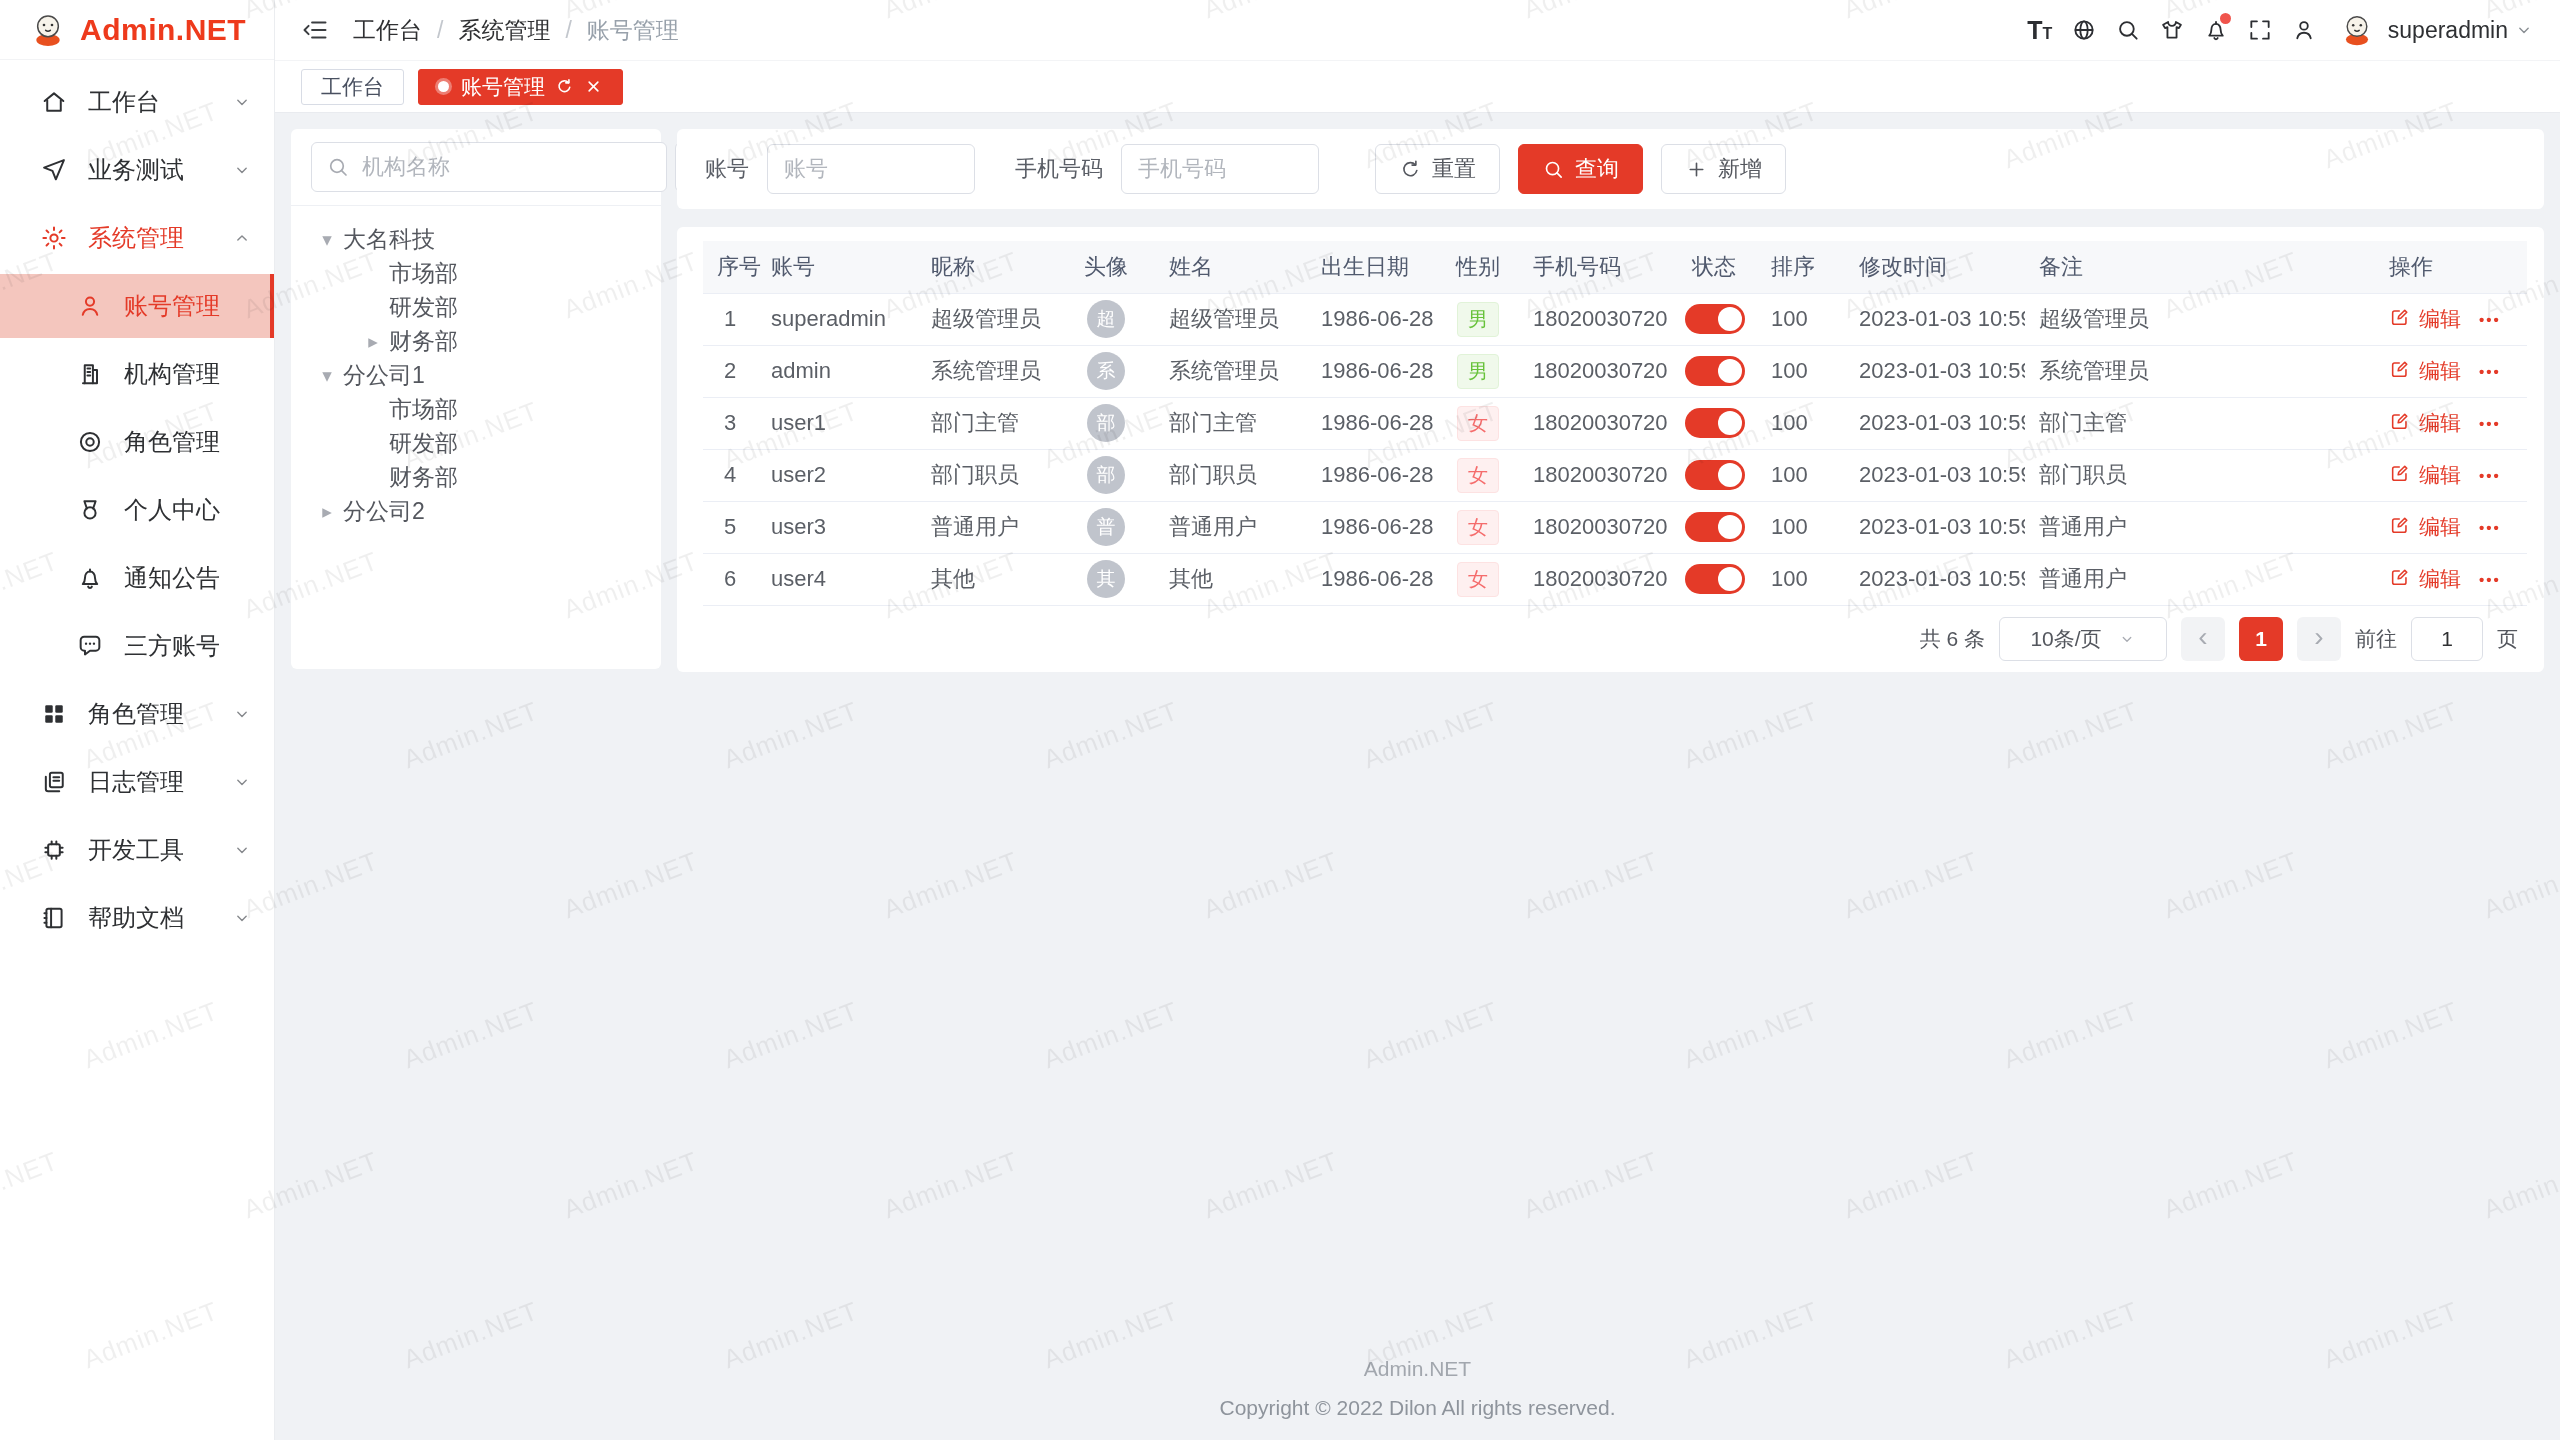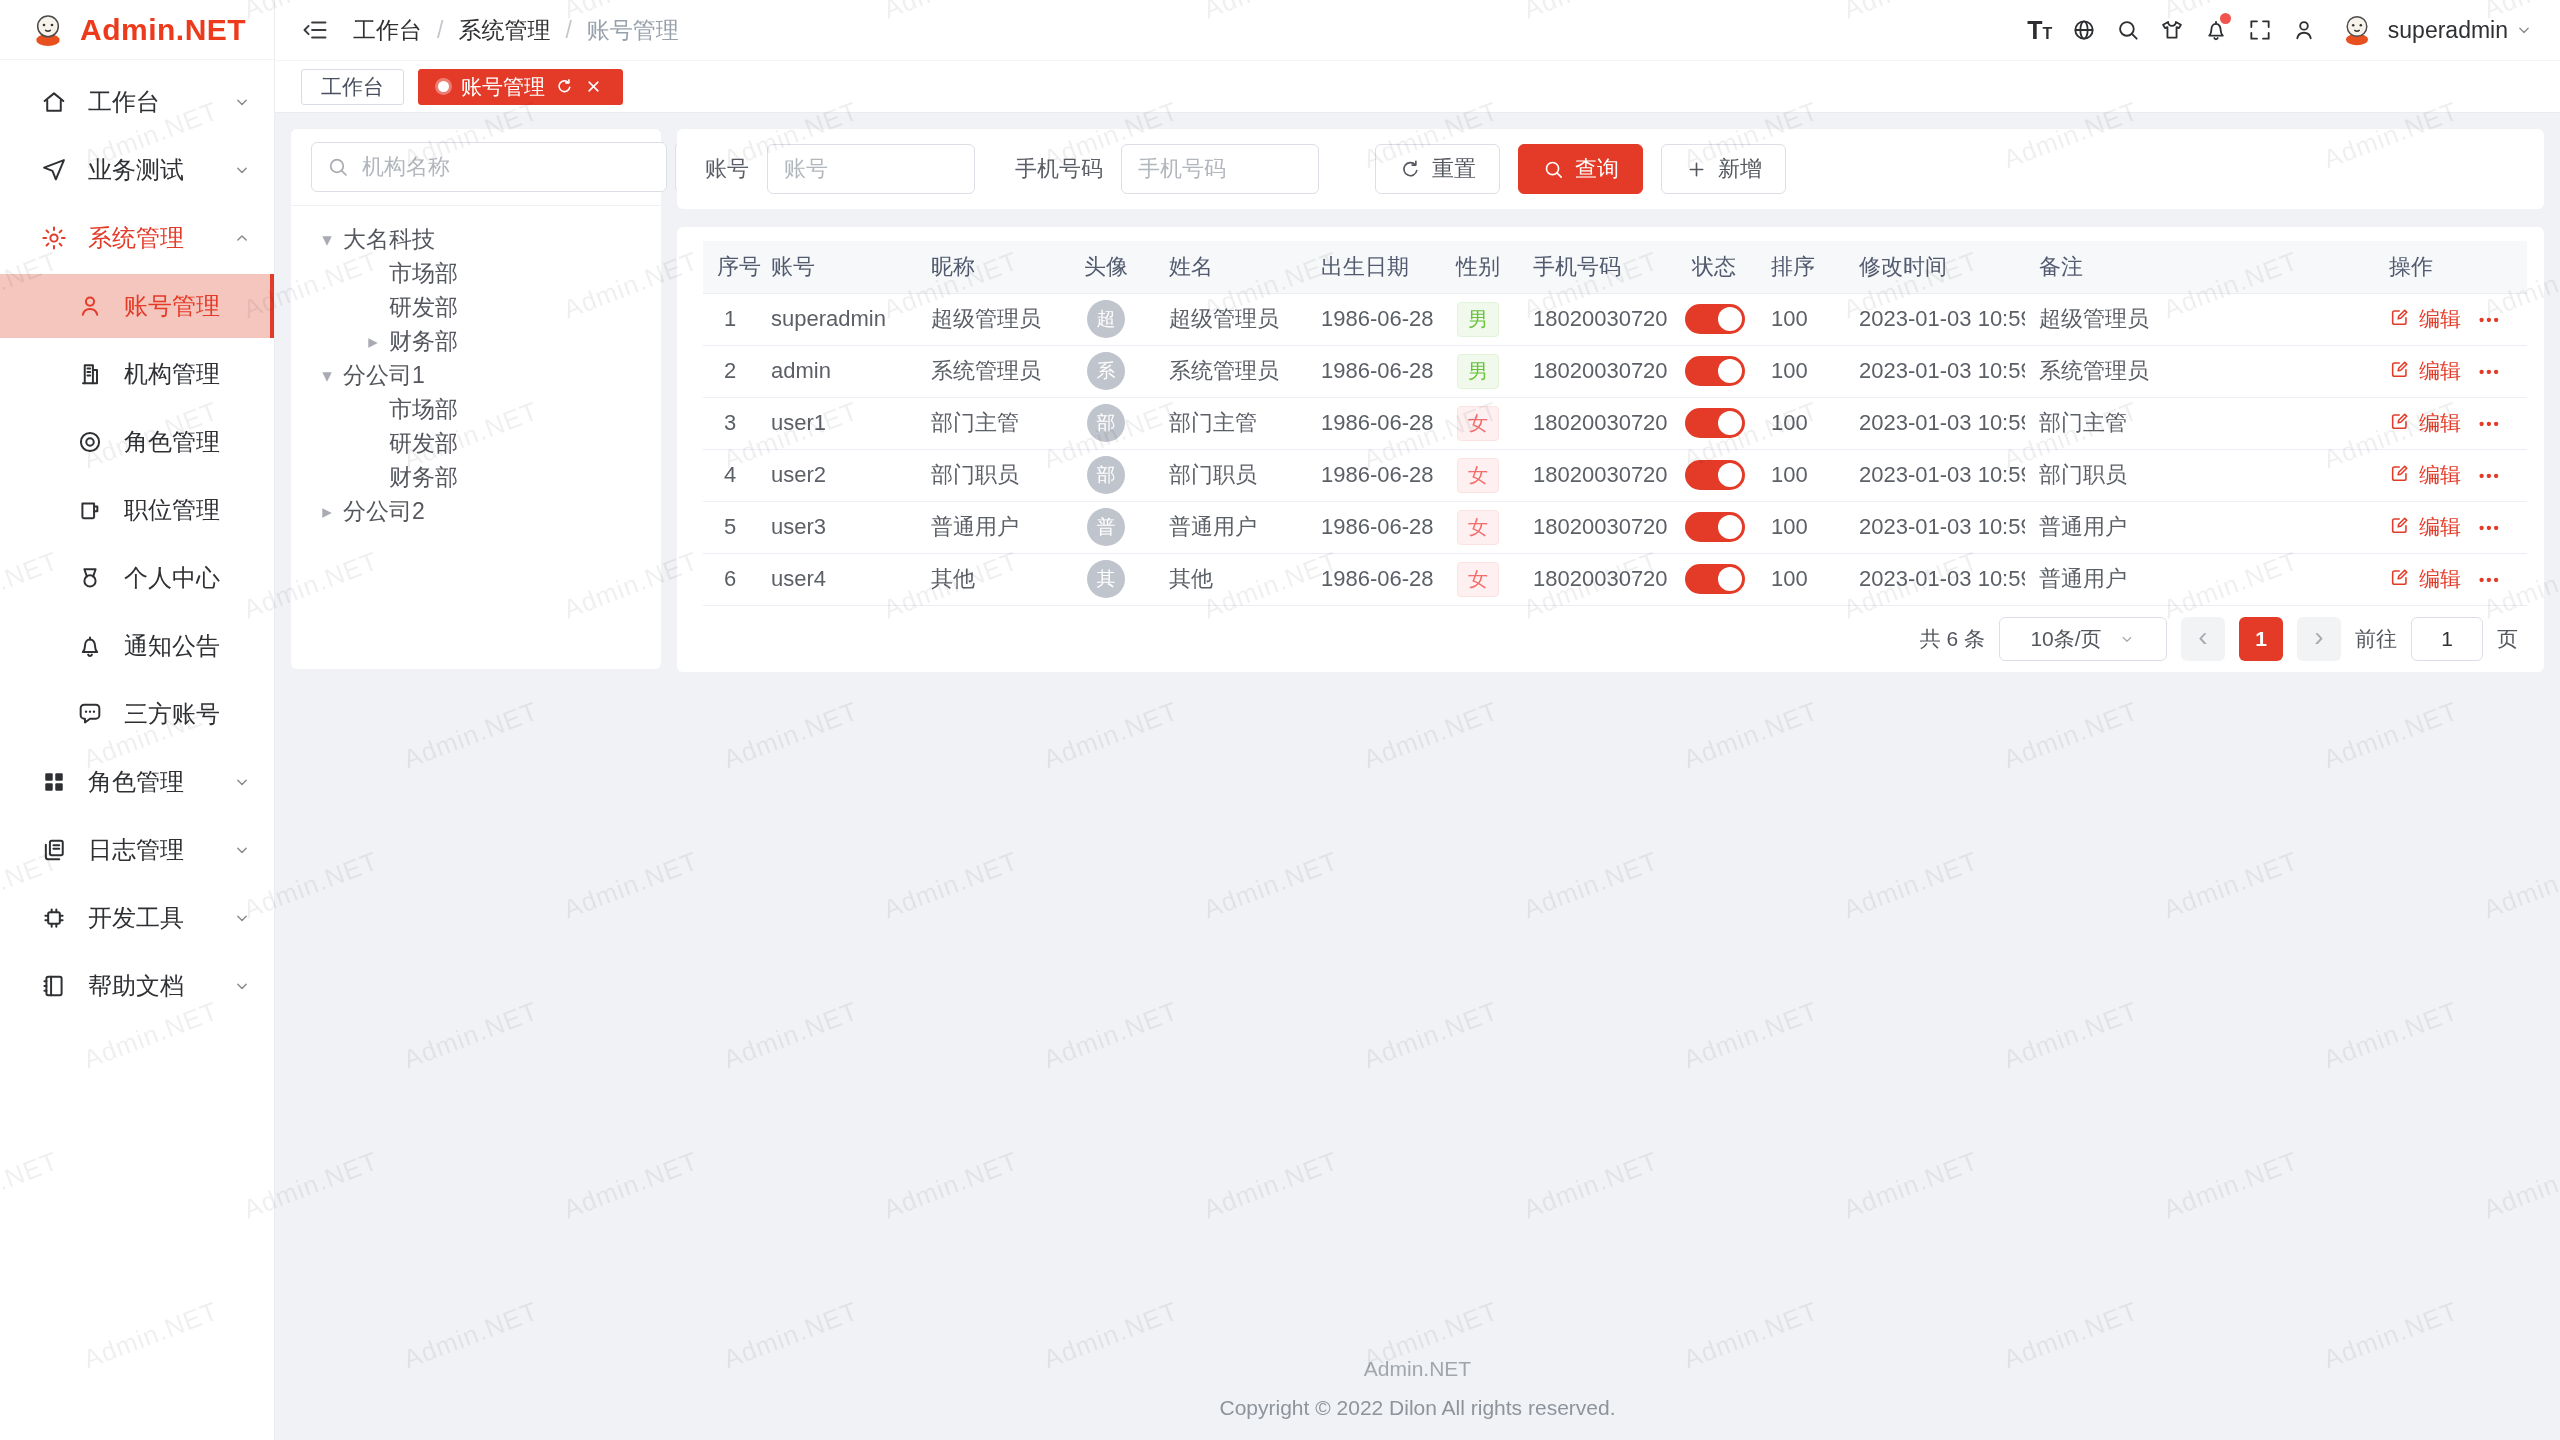--- a/index.html
+++ b/index.html
@@ -195,29 +195,20 @@
           <span class="mi-label">机构管理</span>
         </div>
         <div class="menu-item child">
           <span class="mi-icon">
             <svg viewBox="0 0 24 24">
               <circle cx="12" cy="12" r="7.8"></circle>
               <circle cx="12" cy="12" r="3.2"></circle>
             </svg>
           </span>
           <span class="mi-label">角色管理</span>
-        </div>
-        <div class="menu-item child">
-          <span class="mi-icon">
-            <svg viewBox="0 0 24 24">
-              <path d="M5.5 6.5h10v11.5a1 1 0 0 1-1 1h-8a1 1 0 0 1-1-1z"></path>
-              <path d="M15.5 9h2.8v4h-2.8"></path>
-            </svg>
-          </span>
-          <span class="mi-label">职位管理</span>
         </div>
         <div class="menu-item child">
           <span class="mi-icon">
             <svg viewBox="0 0 24 24">
               <circle cx="12" cy="14.5" r="4.8"></circle>
               <path d="M9.3 10.7 7.2 4.5h9.6l-2.1 6.2"></path>
             </svg>
           </span>
           <span class="mi-label">个人中心</span>
         </div>

